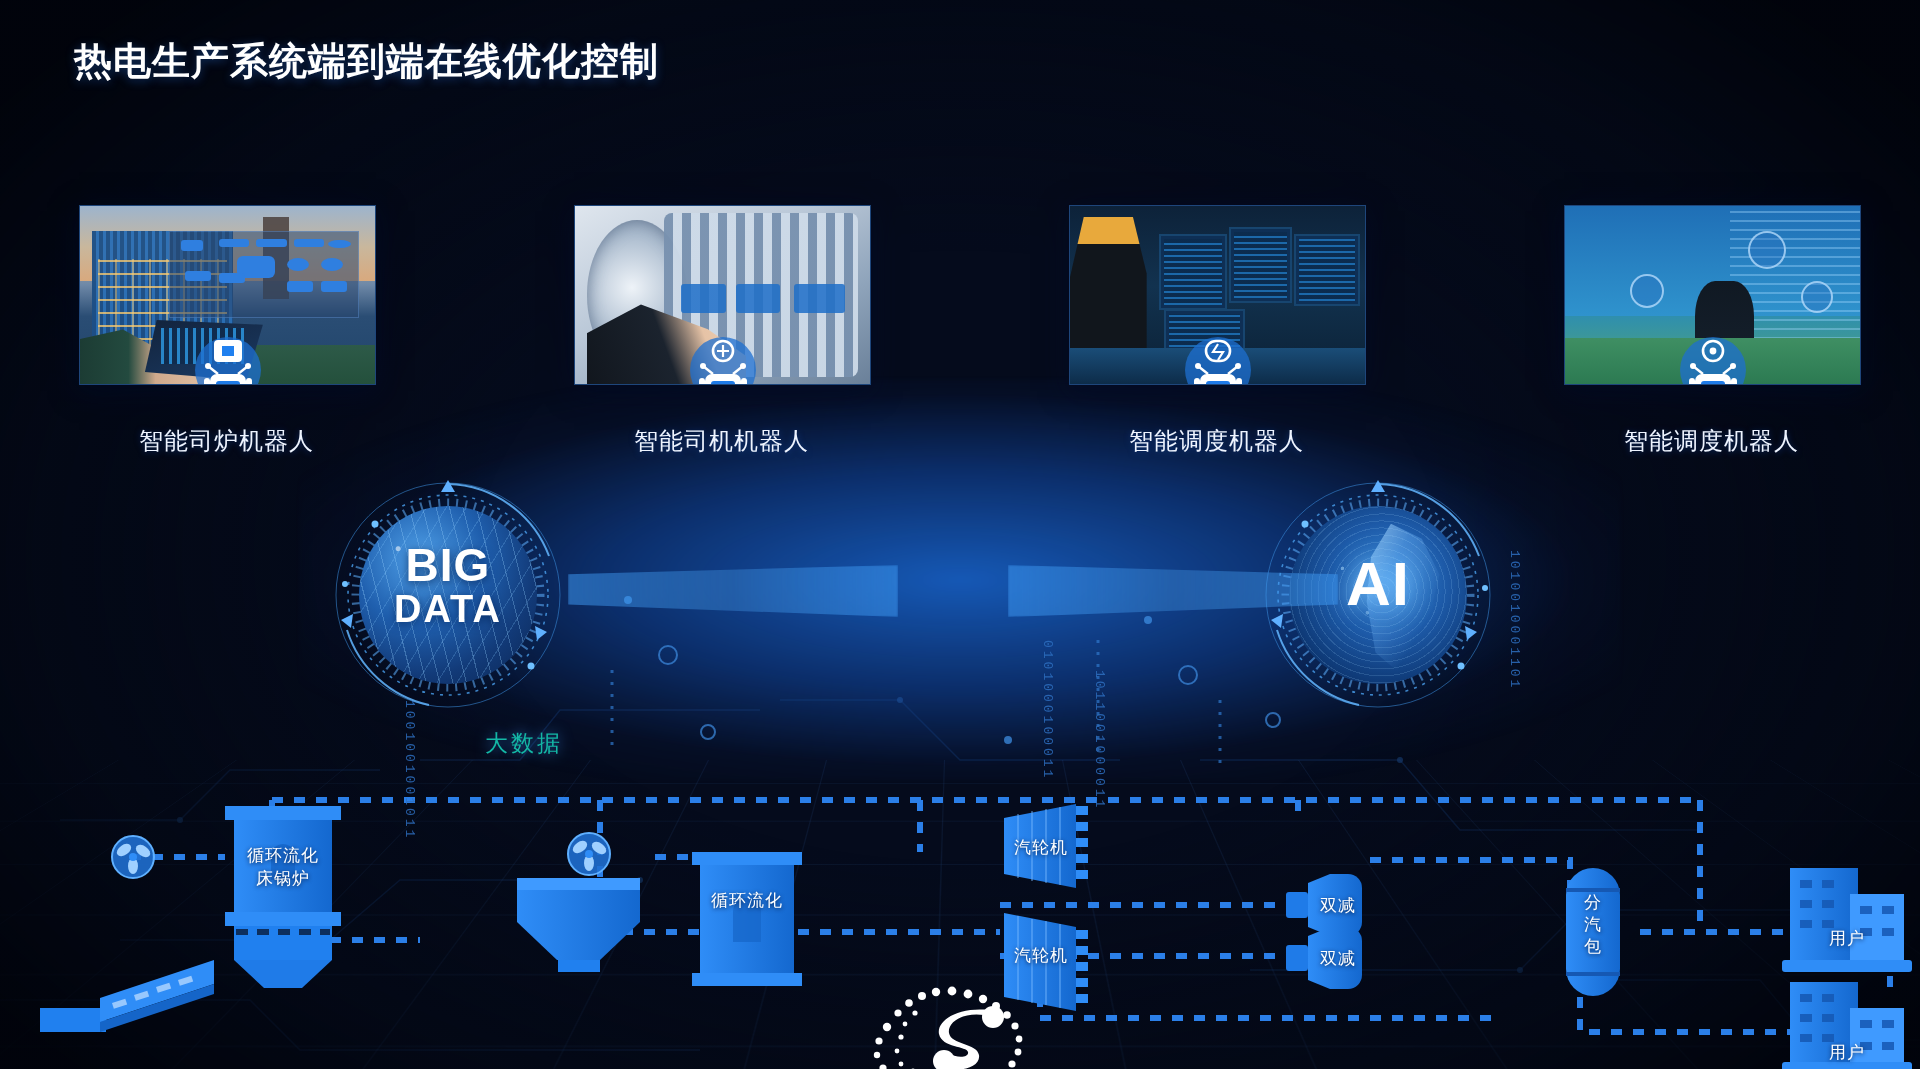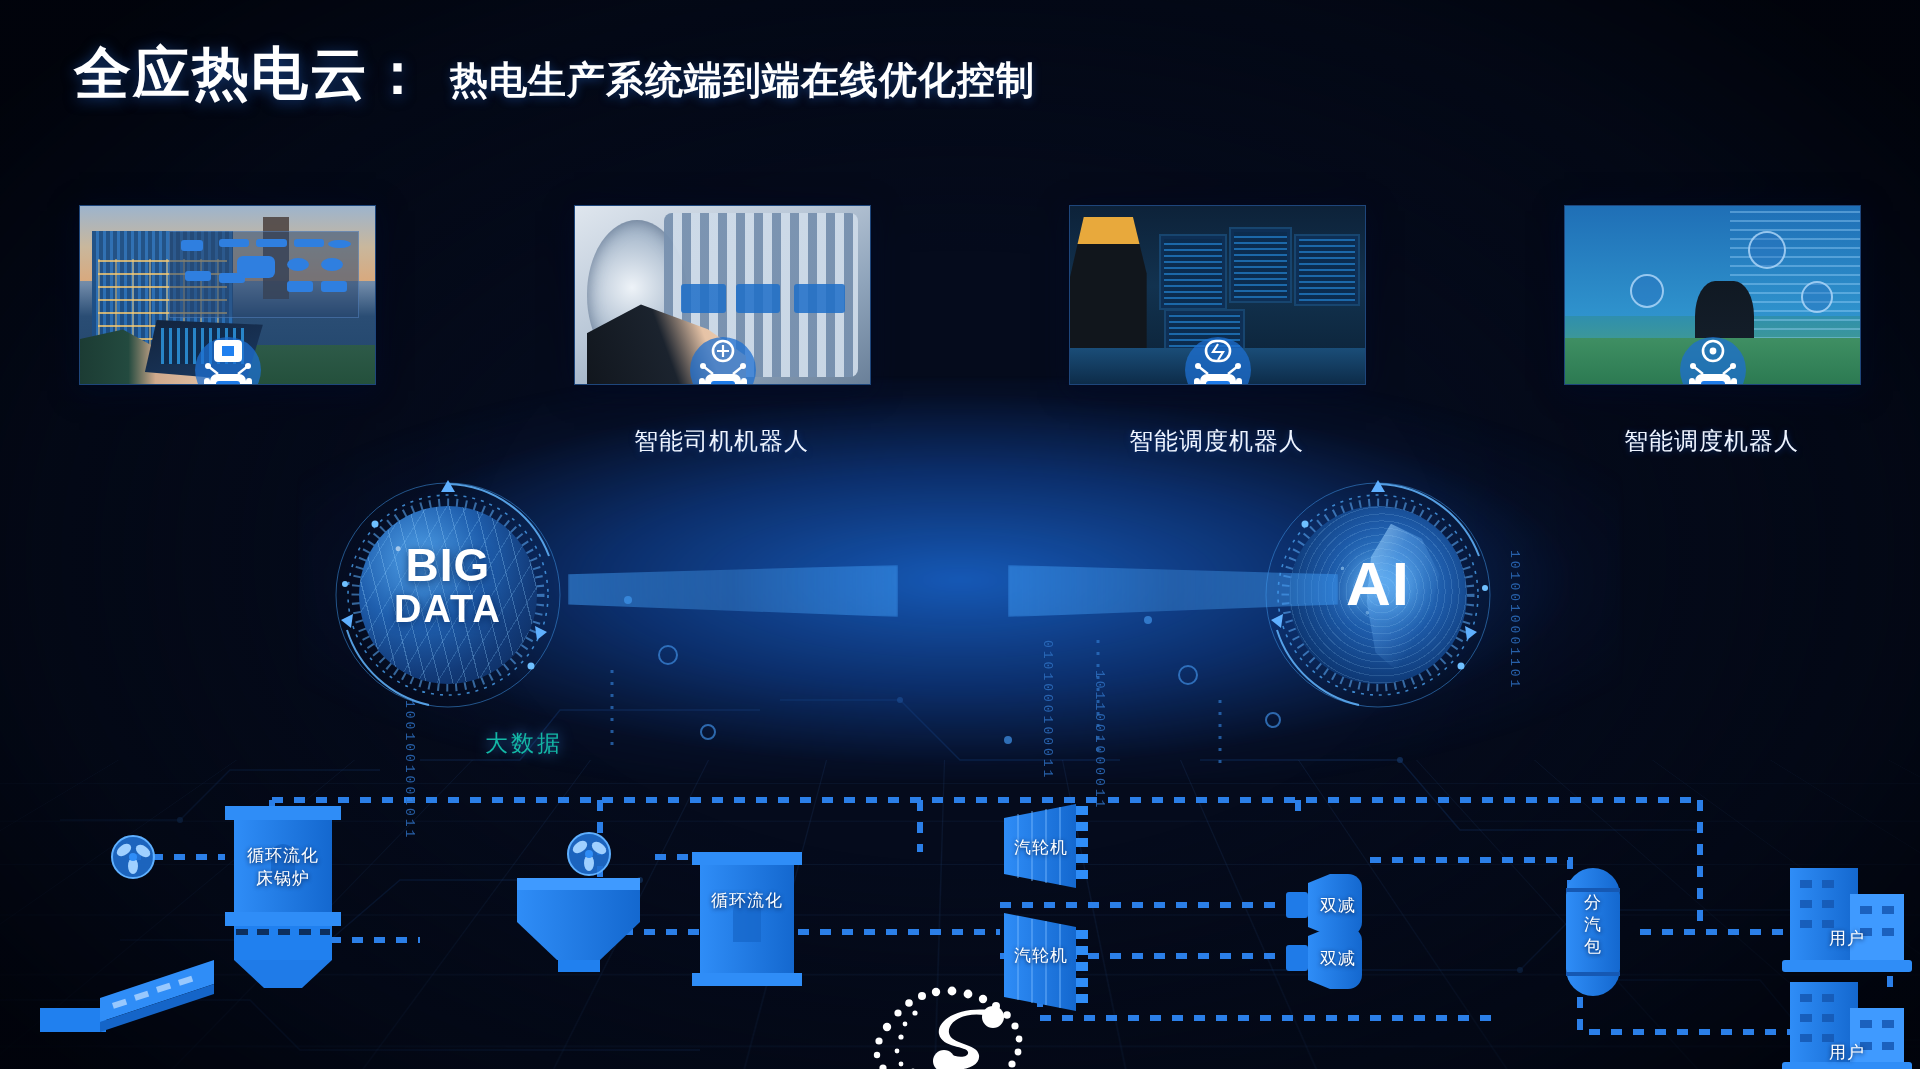--- a/index.html
+++ b/index.html
@@ -207,21 +207,20 @@
       <circle cx="330" cy="300" r="3"></circle>
         <circle cx="640" cy="240" r="3"></circle>
       <circle cx="1400" cy="120" r="3"></circle>
         <circle cx="1520" cy="330" r="3"></circle>
       <circle cx="180" cy="180" r="3"></circle>
         <circle cx="900" cy="60" r="3"></circle>
     </g>
   </svg>
 
   <div class="header">
-    <div class="title-main">全应热电云：</div>
     <div class="title-sub">热电生产系统端到端在线优化控制</div>
   </div>
 
   <div class="cards">
 
     <div class="card" style="left:79px;top:0;">
       <div class="card-img">
         <div class="ph ph1">
           <div class="sky"></div>
             <div class="stack"></div>
@@ -251,20 +250,21 @@
           <path d="M30 12 h12 v10 h-12z" fill="#2080ef"></path>
           <circle cx="16" cy="32" r="3" fill="#ffffff"></circle>
             <circle cx="56" cy="32" r="3" fill="#ffffff"></circle>
           <path d="M16 32 L26 40 M56 32 L46 40" stroke="#ffffff" stroke-width="2.4"></path>
           <rect x="18" y="40" width="36" height="24" rx="7" fill="#ffffff"></rect>
           <rect x="24" y="47" width="24" height="12" rx="3" fill="#1f7be8"></rect>
           <rect x="12" y="44" width="6" height="14" rx="3" fill="#ffffff"></rect>
           <rect x="54" y="44" width="6" height="14" rx="3" fill="#ffffff"></rect>
         </svg>
       </div>
+      <div class="card-label">智能司炉机器人</div>
     </div>
 
     <div class="card" style="left:574px;top:0;">
       <div class="card-img">
         <div class="ph ph2">
           <div class="turb2"></div>
             <div class="turb"></div>
           <div class="tags">
             <i style="left:0;width:26%"></i>
               <i style="left:32%;width:26%"></i>

